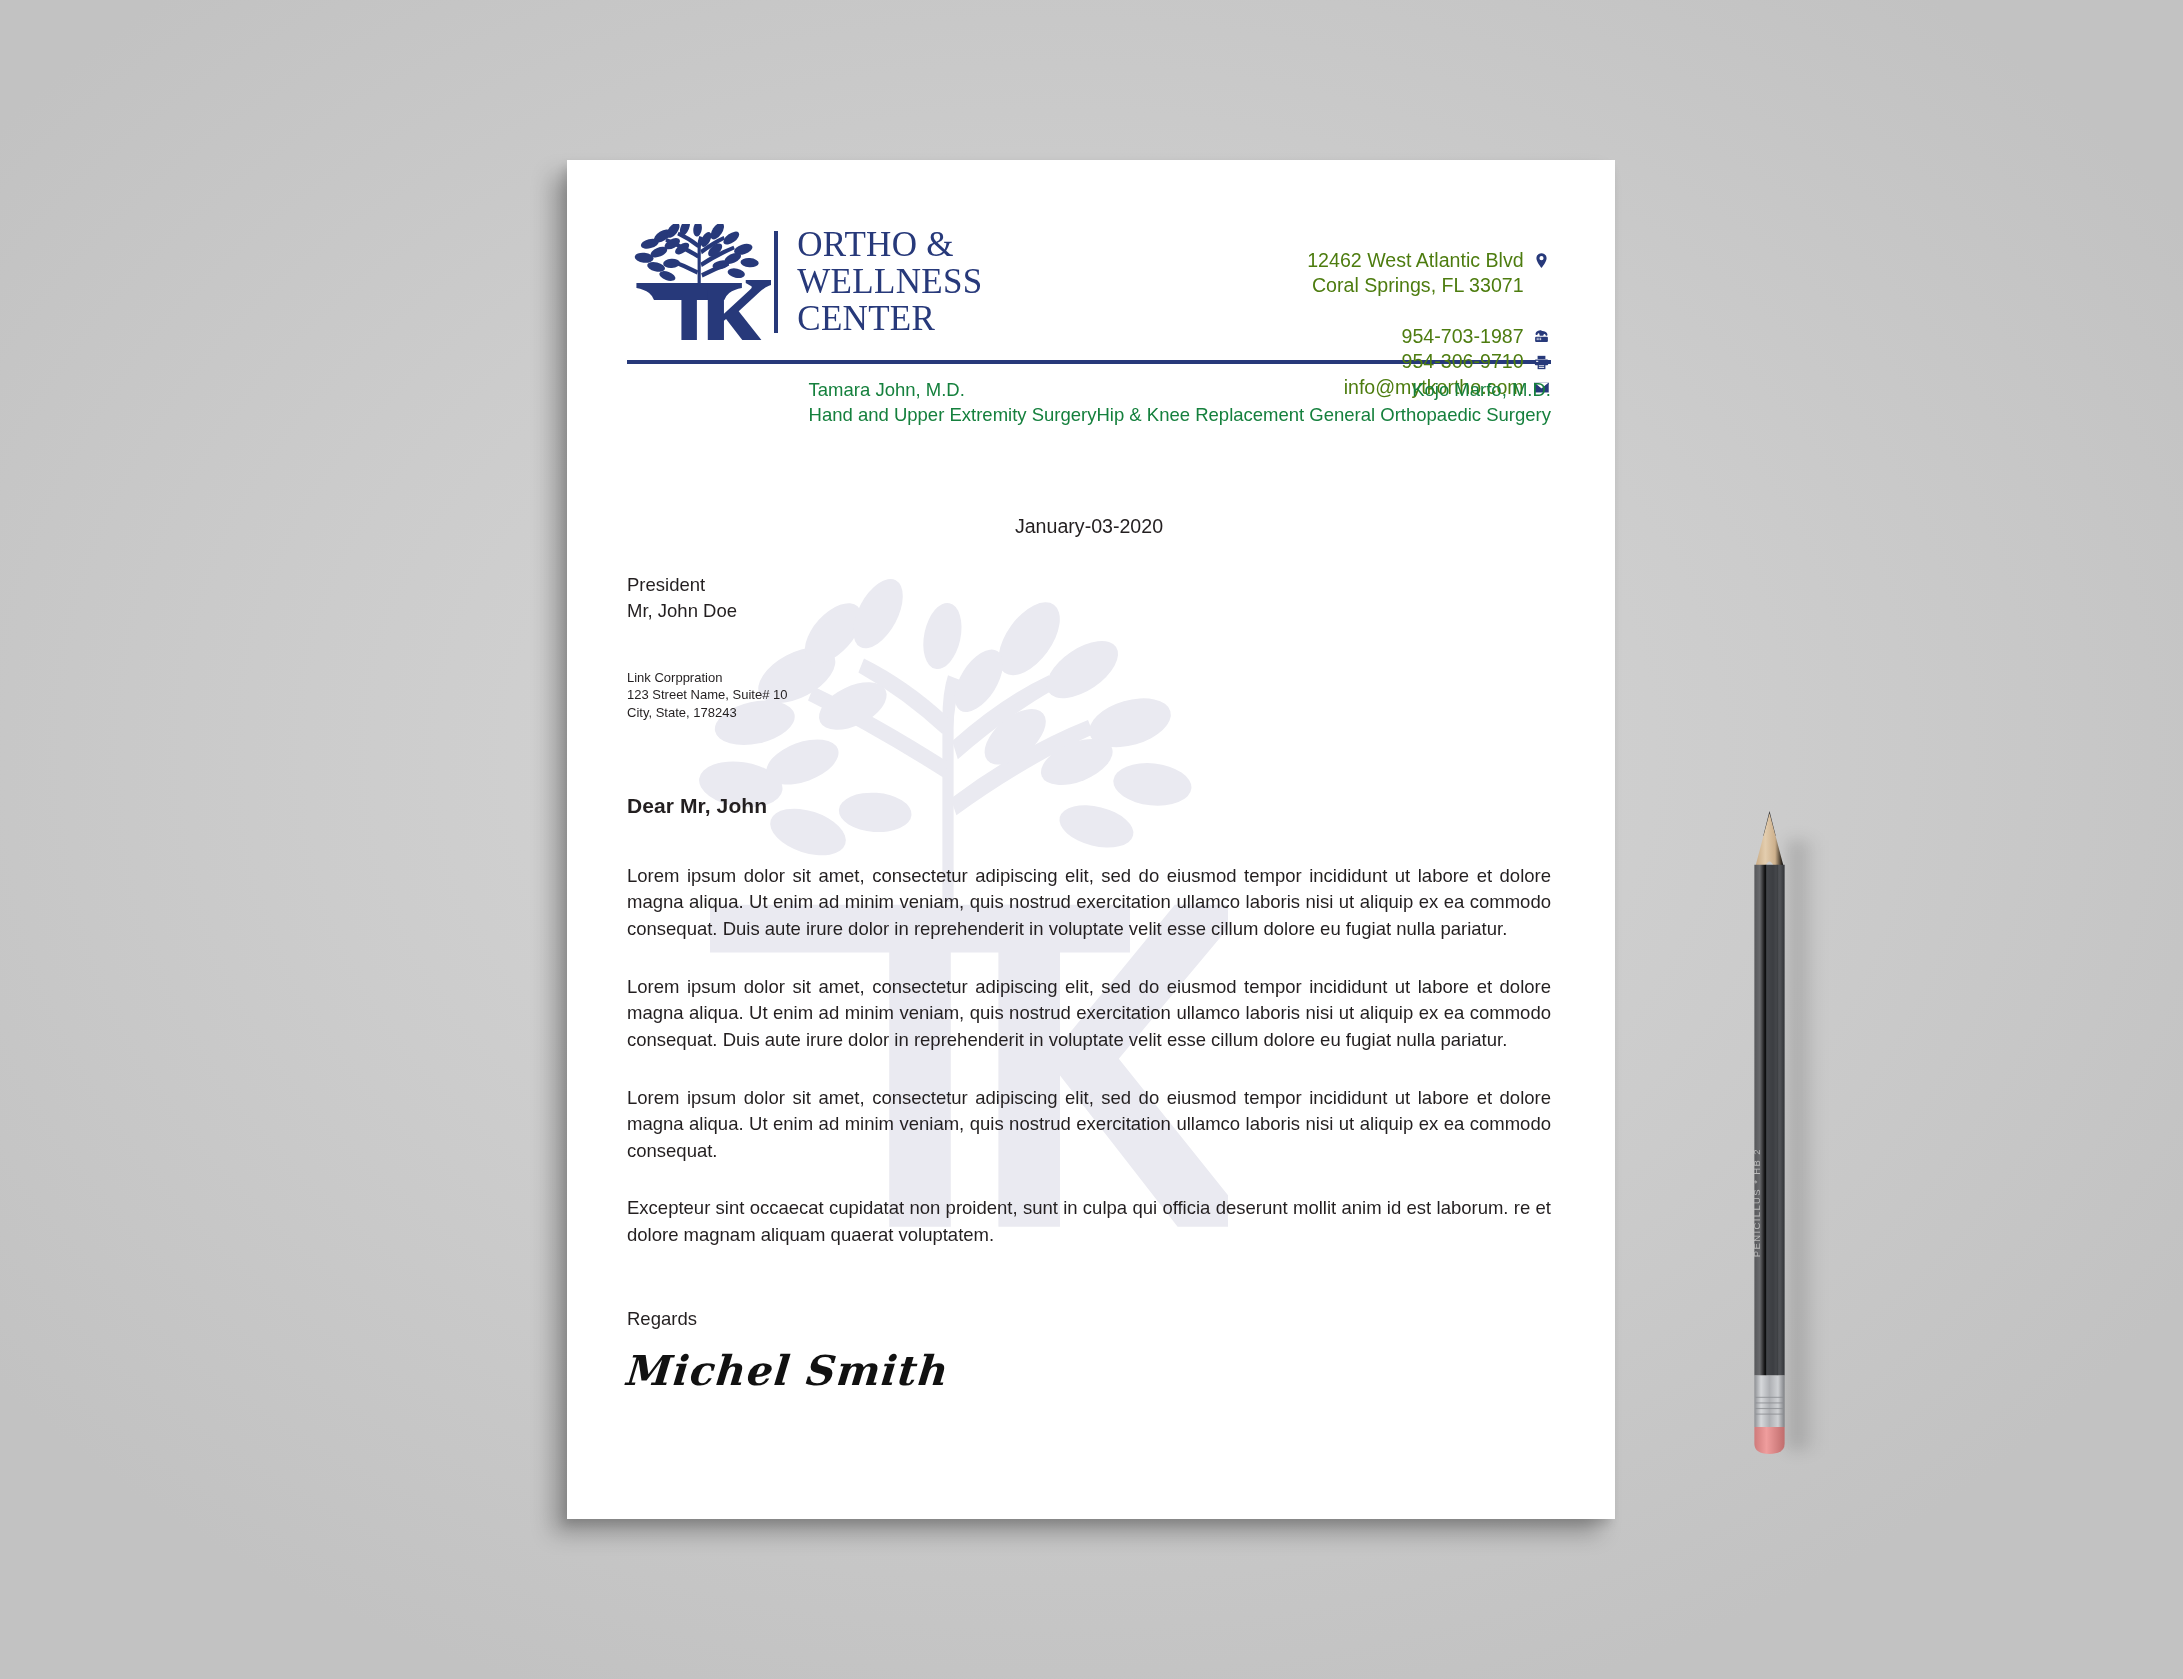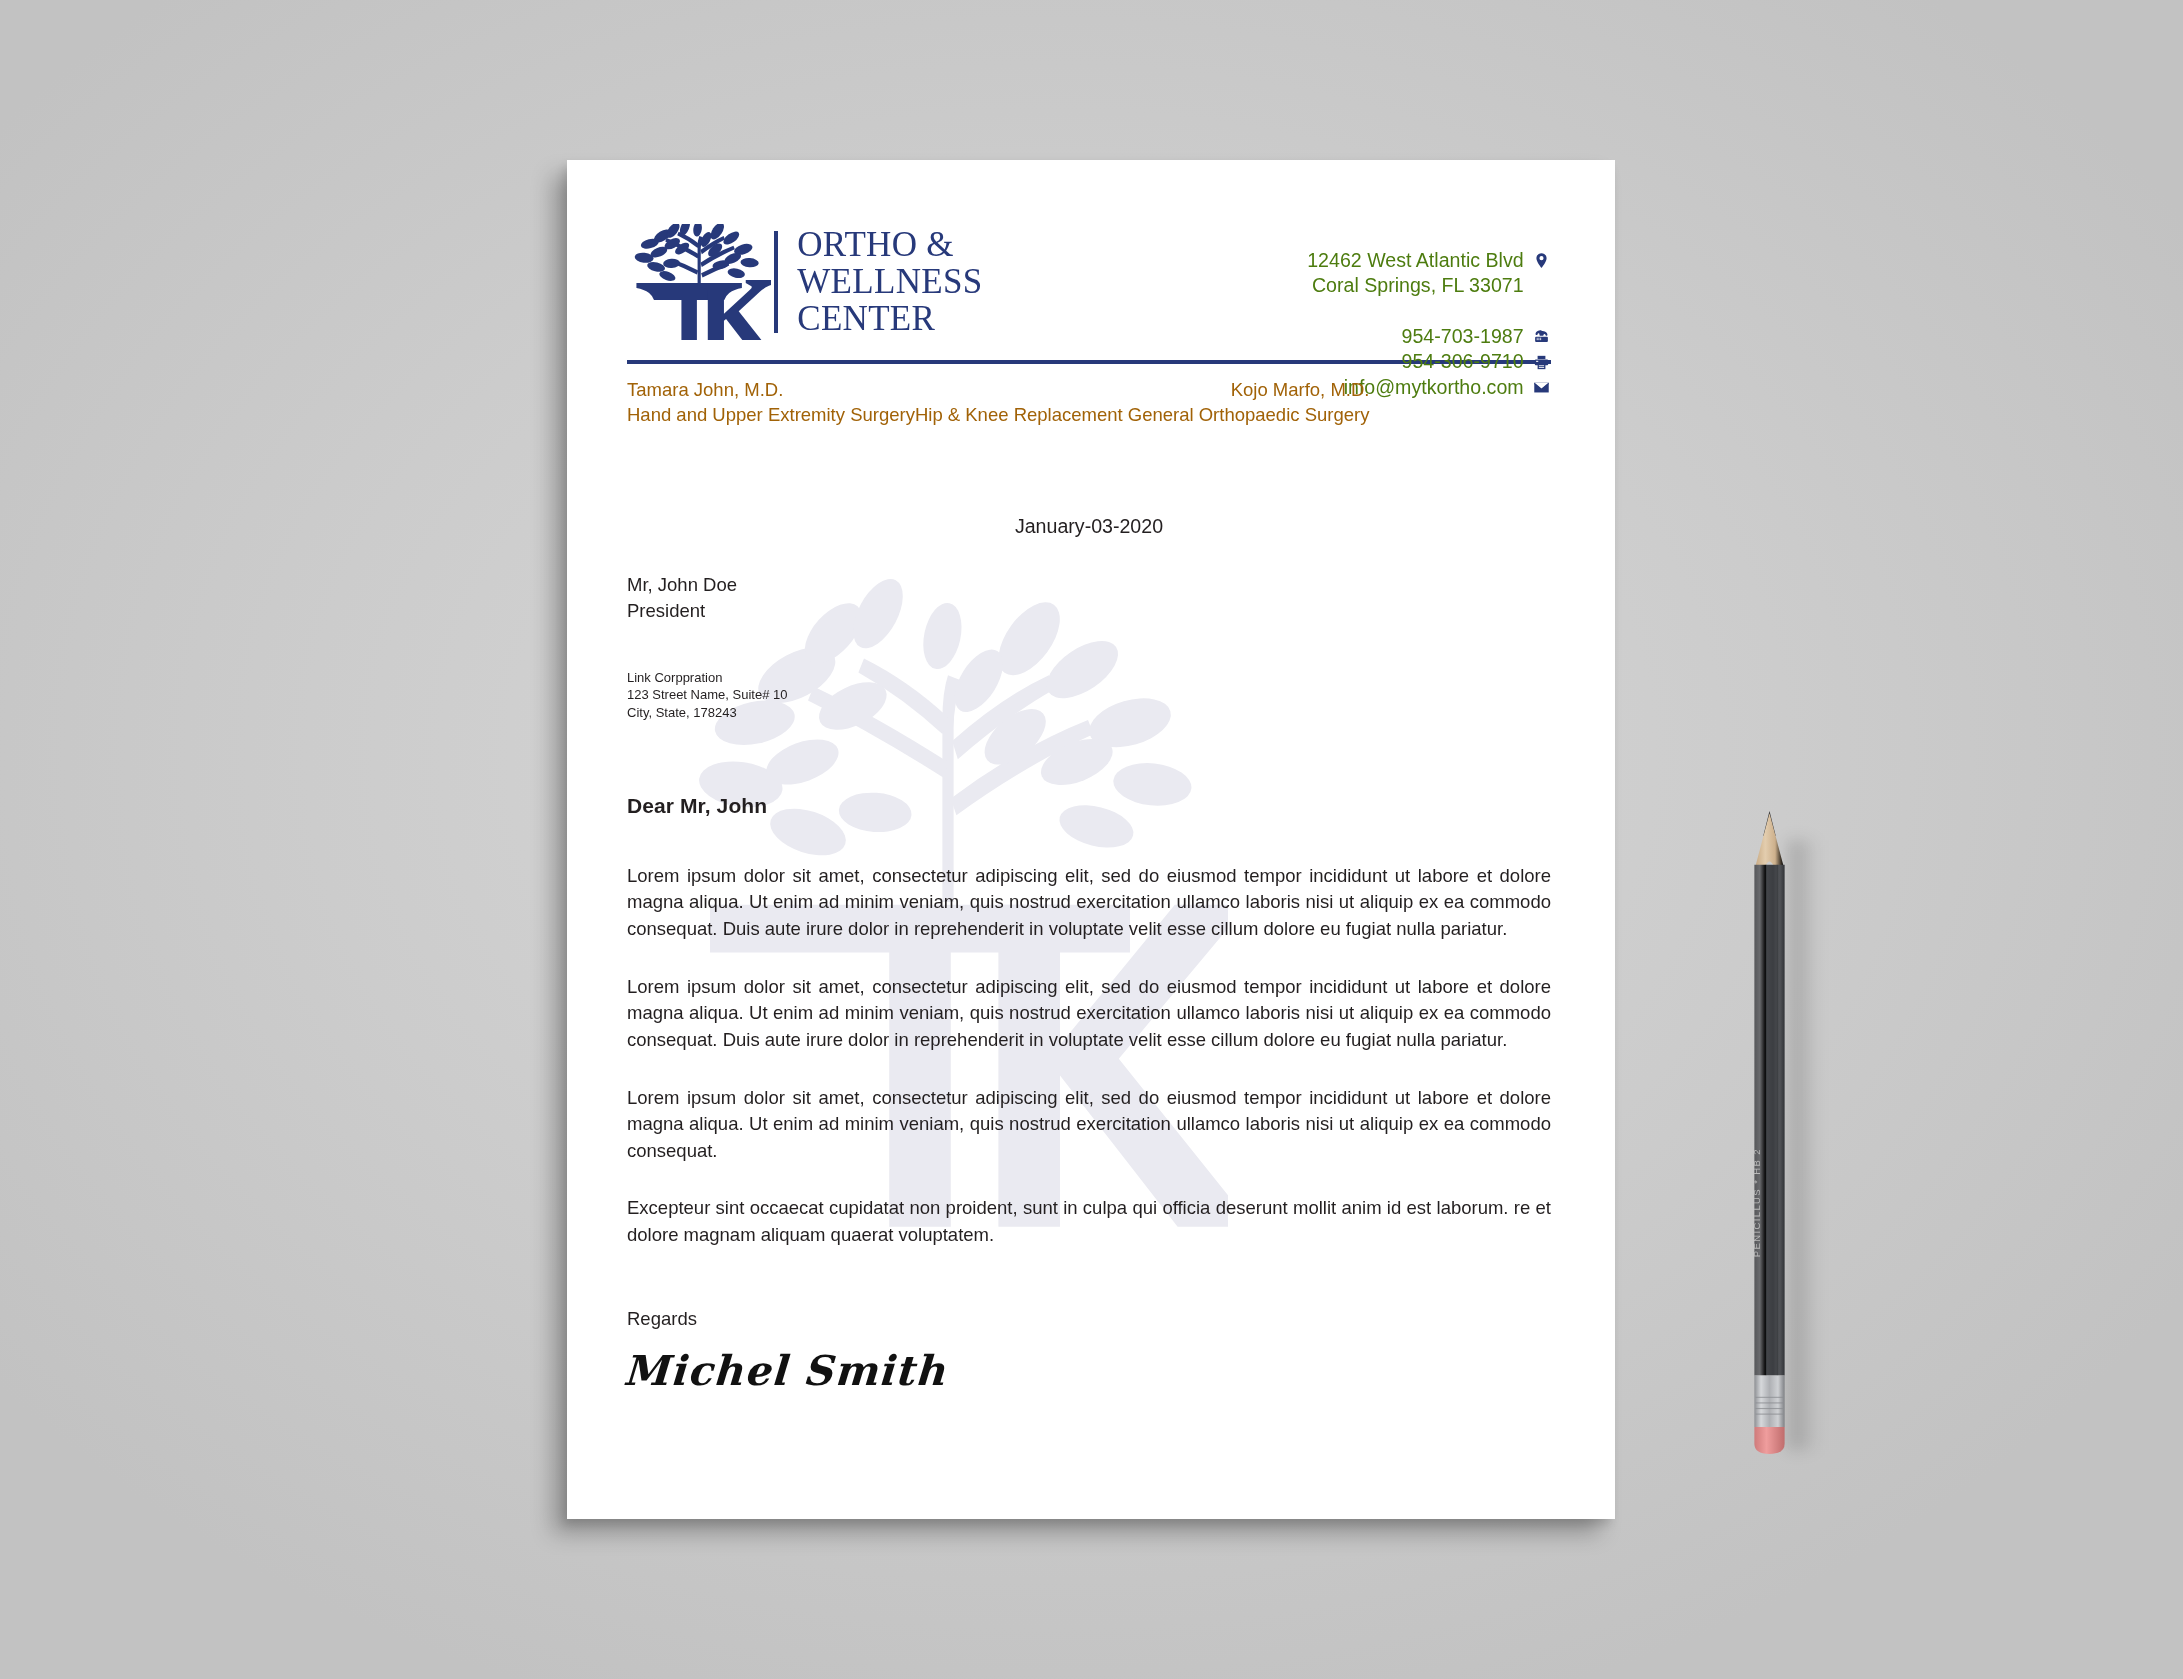--- a/index.html
+++ b/index.html
@@ -115,23 +115,23 @@
   
   .hrule {
     height: 3.4px;
     background: #27397a;
     margin-top: 12.3px;
   }
 
   
   .doctors {
     display: flex;
-    justify-content: flex-start;
+    justify-content: flex-end;
     margin-top: 14.6px;
-    color: #a16207;
+    color: #15803d;
     font-size: 18.5px;
     line-height: 1.33;
   }
   .doc-right { text-align: right; }
 
   
   .letter {
     position: relative;
     z-index: 2;
     color: #231f20;
@@ -385,22 +385,22 @@
           <div>Kojo Marfo, M.D.</div>
           <div>Hip &amp; Knee Replacement General Orthopaedic Surgery</div>
         </div>
       </div>
 
       <div class="letter">
 
         <div class="date">January-03-2020</div>
 
         <div class="recipient">
+          <div>President</div>
           <div>Mr, John Doe</div>
-          <div>President</div>
         </div>
 
         <div class="company">
           <div>Link Corppration</div>
           <div>123 Street Name, Suite# 10</div>
           <div>City, State, 178243</div>
         </div>
 
         <div class="salutation">Dear Mr, John</div>
 

